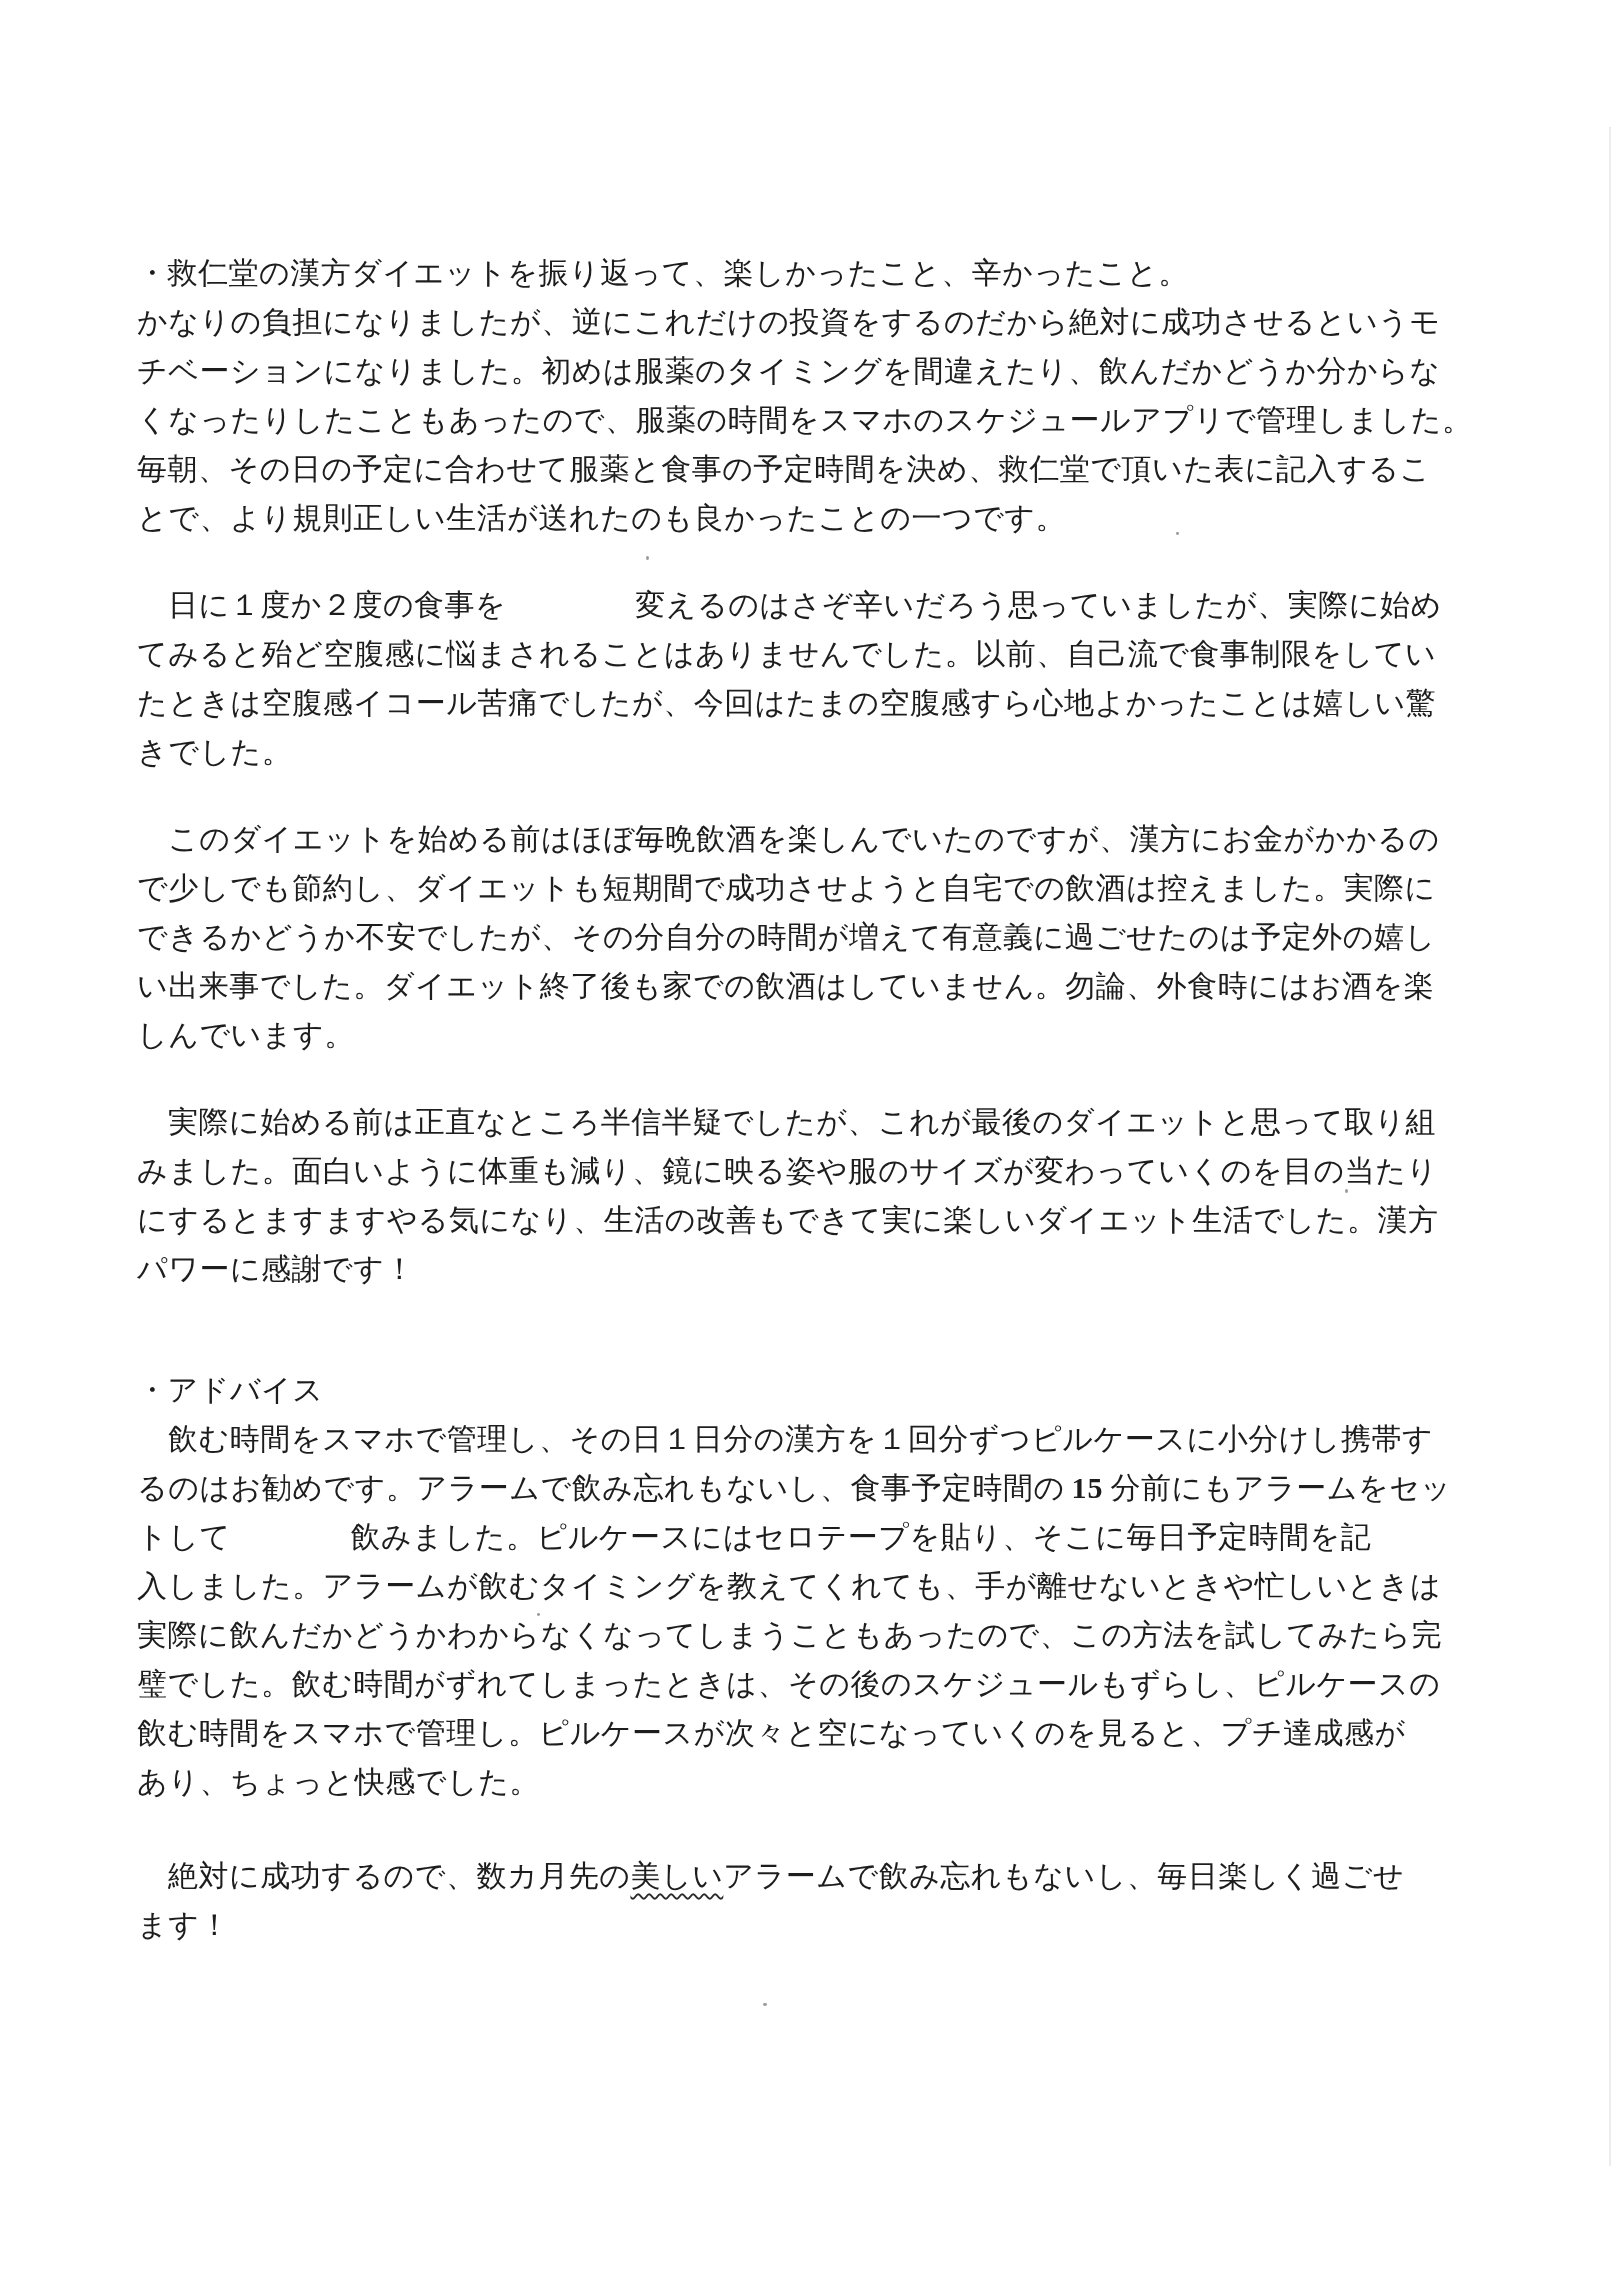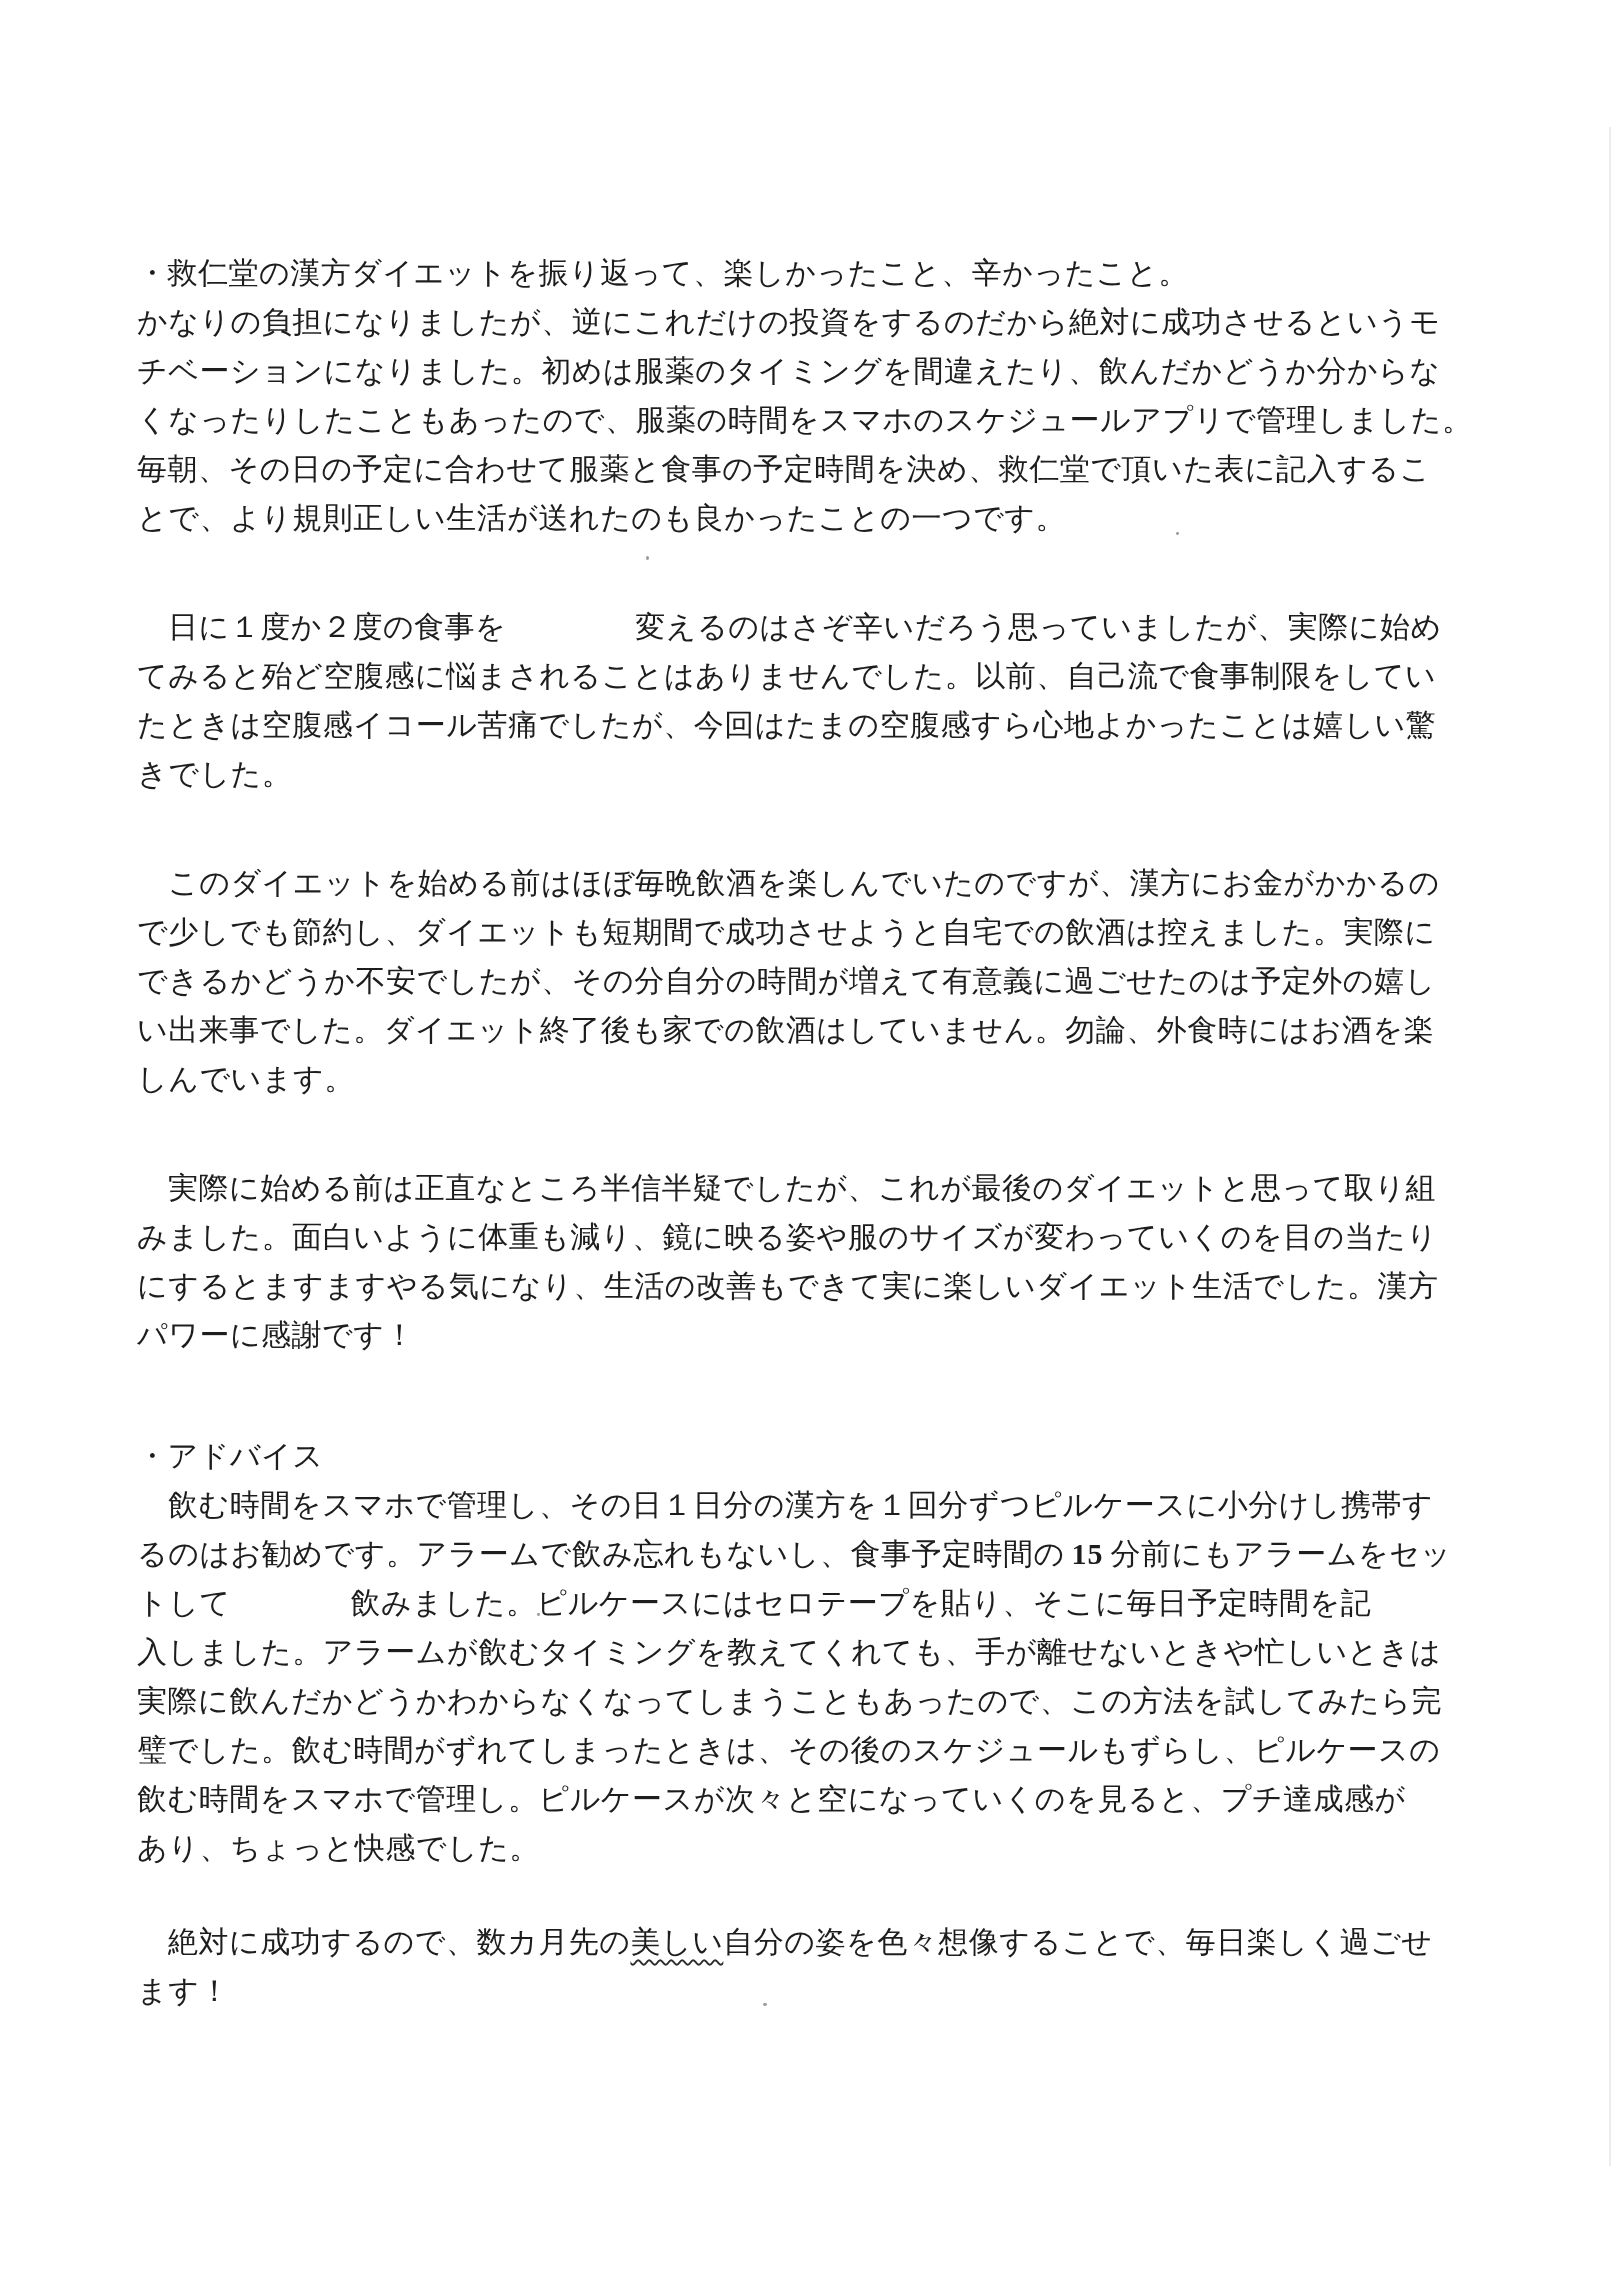--- a/index.html
+++ b/index.html
@@ -16,21 +16,21 @@
     left: 137px; top: 248px;
     width: 1392px;
     font-size: 30px;
     line-height: 49px;
     letter-spacing: 0.5px;
   }
   .para { margin: 0; }
   .line { white-space: nowrap; height: 49px; }
   .indent { text-indent: 31px; }
   .heading { font-weight: 500; }
-  .mt-para { margin-top: 60px; }
+  .mt-para { margin-top: 38px; }
   .mt-section { margin-top: 72px; }
   .mt-last { margin-top: 45px; }
   .gap { display: inline-block; }
   .gap-meal { width: 129px; }
   .gap-drink { width: 120px; }
   .num {
     font-weight: bold;
     padding: 0 6.9px;
     letter-spacing: 1px;
   }
@@ -106,21 +106,21 @@
     </div>
     <div class="line">入しました。アラームが飲むタイミングを教えてくれても、手が離せないときや忙しいときは</div>
     <div class="line">実際に飲んだかどうかわからなくなってしまうこともあったので、この方法を試してみたら完</div>
     <div class="line">璧でした。飲む時間がずれてしまったときは、その後のスケジュールもずらし、ピルケースの</div>
     <div class="line">飲む時間をスマホで管理し。ピルケースが次々と空になっていくのを見ると、プチ達成感が</div>
     <div class="line">あり、ちょっと快感でした。</div>
   </div>
 
   <div class="para mt-last">
     <div class="line indent">
-      <span>絶対に成功するので、数カ月先の</span><span class="wavy">美しい</span><span>自分の姿を色々想像することで、毎日楽しく過ごせ</span>
+      <span>絶対に成功するので、数カ月先の</span><span class="wavy">美しい</span><span>アラームで飲み忘れもないし、毎日楽しく過ごせ</span>
     </div>
     <div class="line">ます！</div>
   </div>
 
 </div>
 
 <div class="edge-line"></div>
 <div class="speck speck-1"></div>
 <div class="speck speck-2"></div>
 <div class="speck speck-3"></div>

